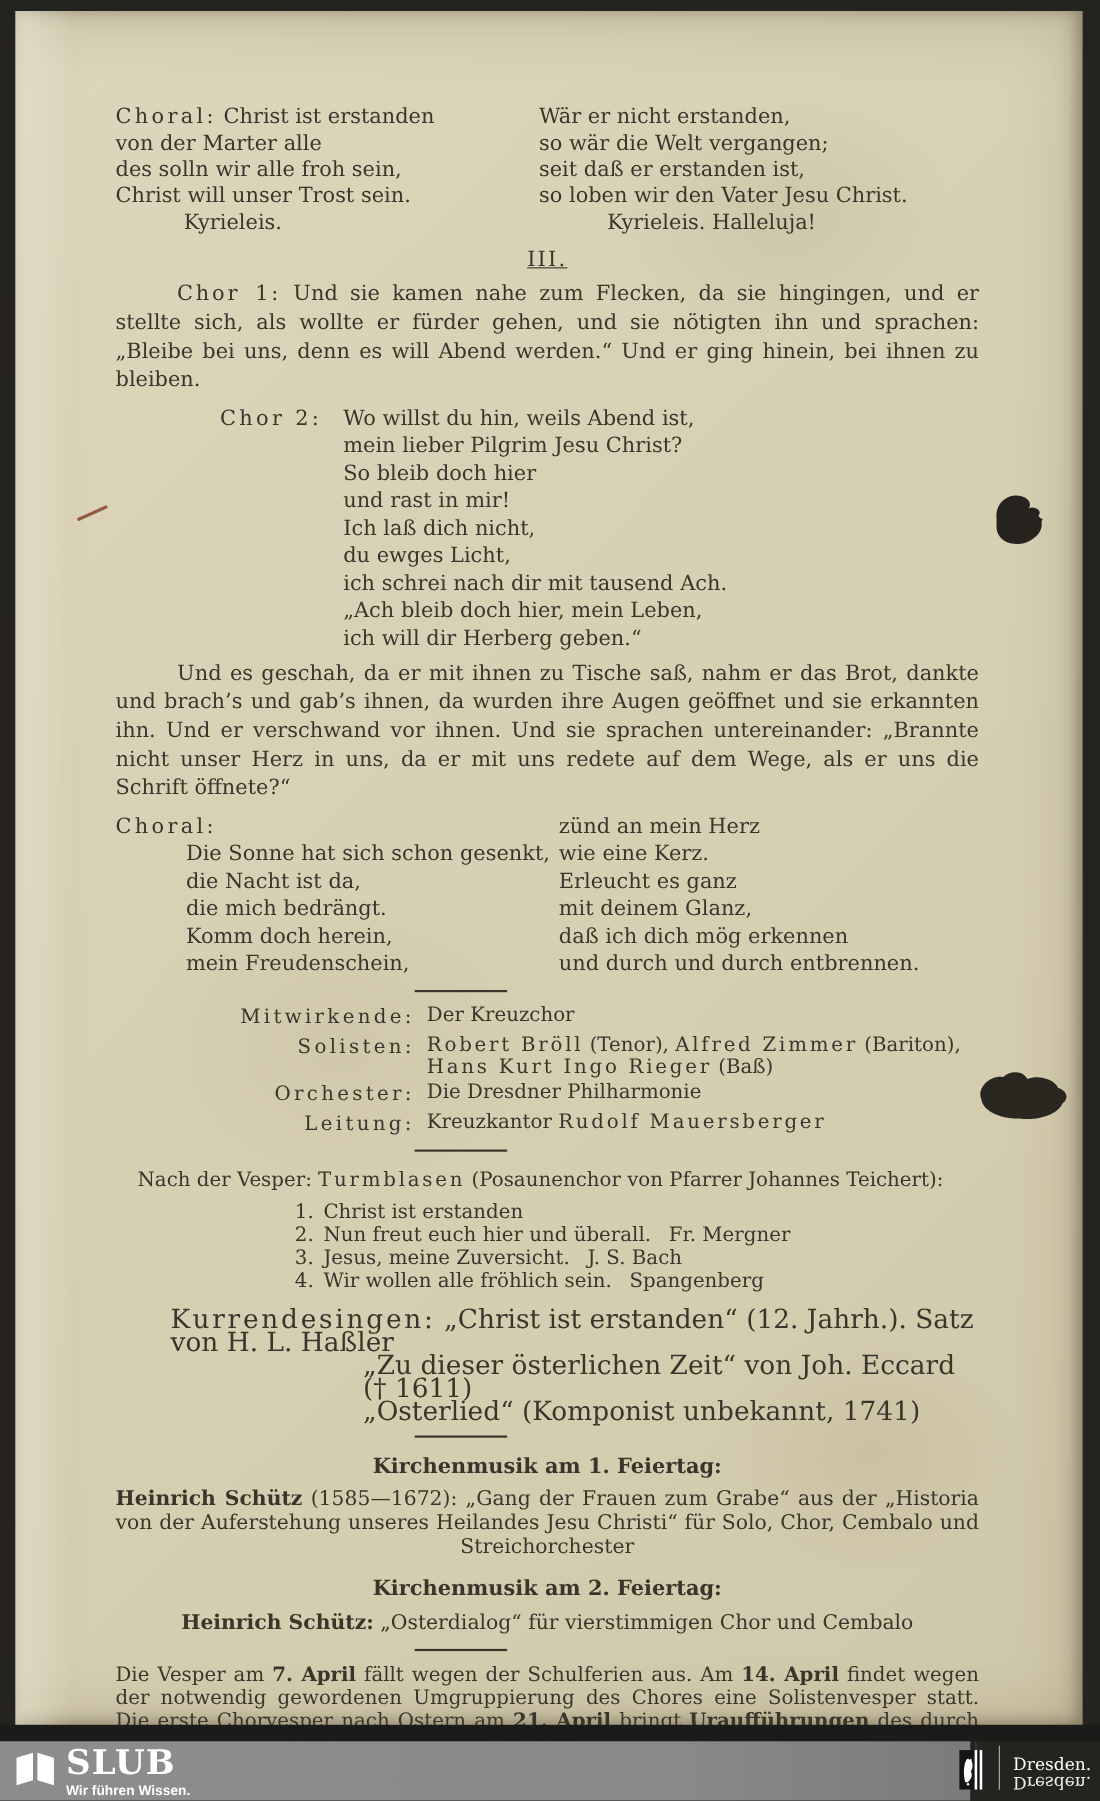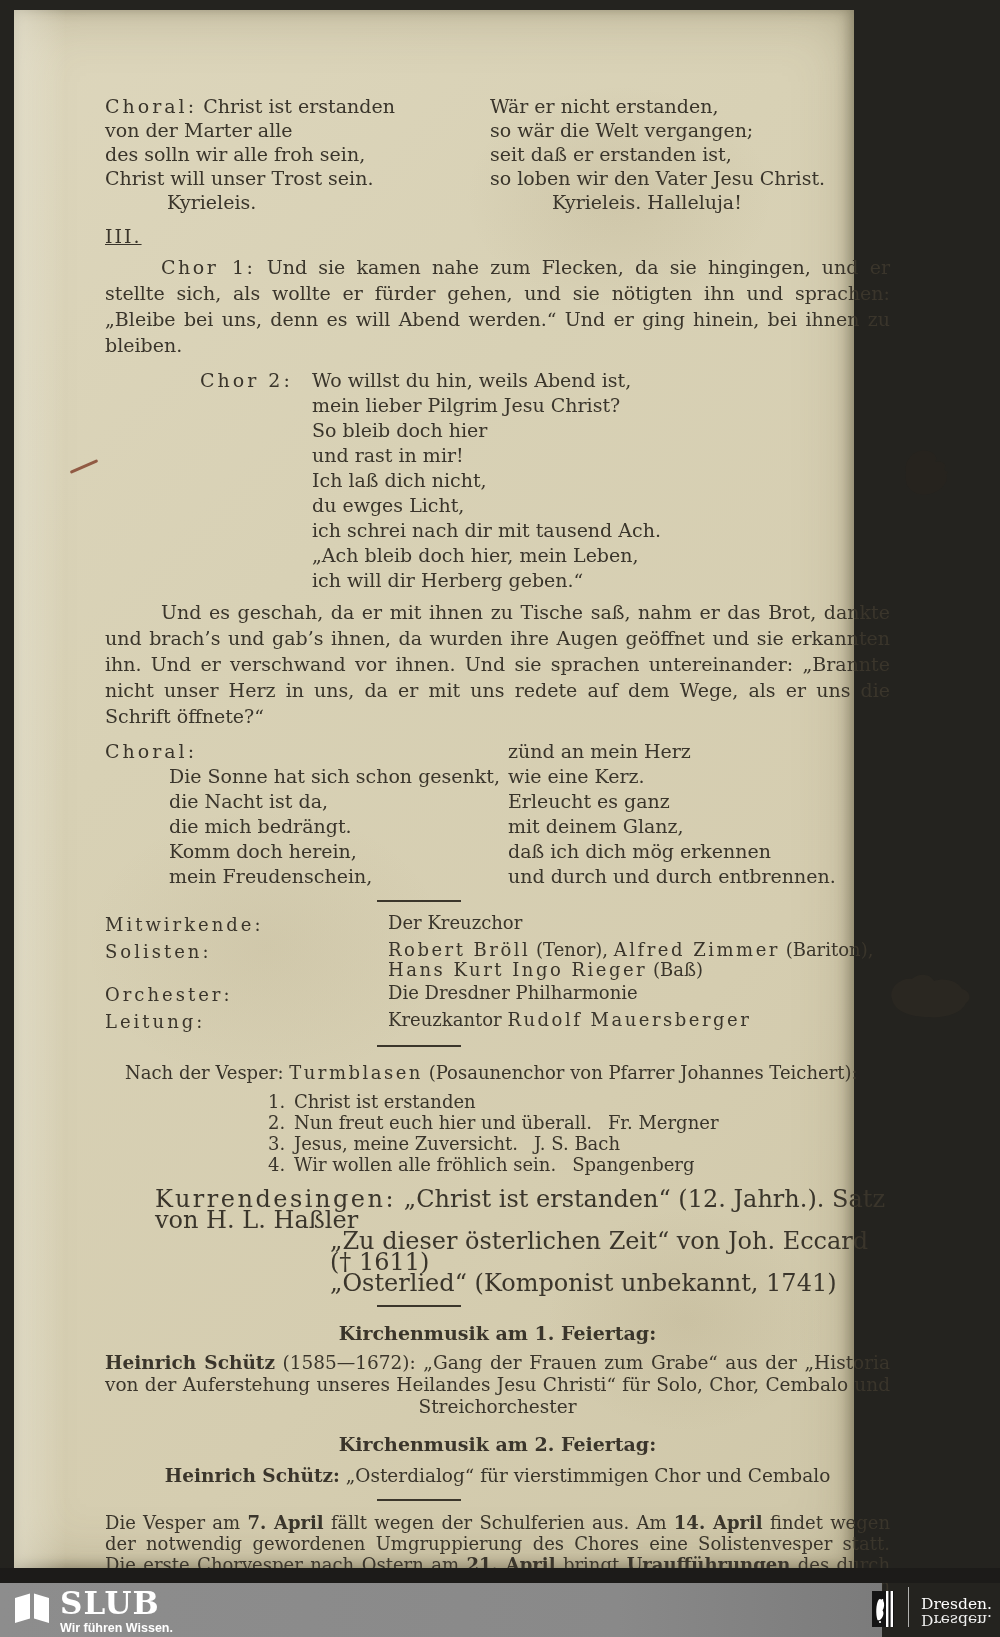--- a/index.html
+++ b/index.html
@@ -4,21 +4,21 @@
 <style>
   html,body{margin:0;padding:0;}
   body{
     width:1000px;height:1637px;position:relative;overflow:hidden;
     background:#24231f;
     font-family:"DejaVu Serif", serif;
   }
   .stage{position:absolute;inset:0;}
   
   .paper{
-    position:absolute;left:14px;top:10px;width:840px;height:1560px;
+    position:absolute;left:14px;top:10px;width:970px;height:1560px;
     background:linear-gradient(135deg,#ddd6bc 0%,#d8d1b5 35%,#d5cdb0 70%,#cfc7a9 100%);
     box-shadow:inset 0 0 60px rgba(90,78,48,.28), inset -6px 0 14px rgba(40,35,20,.25), inset 0 -6px 12px rgba(40,35,20,.2);
   }
   .paper::before{
     content:"";position:absolute;inset:0;pointer-events:none;
     background:
       linear-gradient(90deg,rgba(255,253,240,.45) 0,rgba(255,253,240,0) 52px),
       radial-gradient(220px 160px at 72% 12%,rgba(120,100,60,.10),transparent 70%),
       radial-gradient(260px 200px at 30% 60%,rgba(120,100,60,.07),transparent 70%),
       radial-gradient(200px 160px at 80% 84%,rgba(120,100,60,.09),transparent 70%);
@@ -29,38 +29,38 @@
   }
   .sp{letter-spacing:3px;}
   .sp2{letter-spacing:2.5px;}
   .b{font-weight:bold;}
   
   .choral-row{display:flex;}
   .choral-row .colL{flex:0 0 385px;}
   .choral-row .colR{flex:1;}
   .vline-ind{padding-left:62px;}
   
-  .roman{margin:10px 0 6px 0;font-size:19px;letter-spacing:2px;text-decoration:underline;}
+  .roman{text-align:center;margin:10px 0 6px 0;font-size:19px;letter-spacing:2px;text-decoration:underline;}
   
   .para{margin:6px 0 0 0;text-align:justify;line-height:26px;}
   .para .ind{display:inline-block;width:56px;}
   
   .chor2{display:flex;margin:10px 0 2px 95px;line-height:25px;}
   .chor2-label{flex:0 0 112px;}
   
   .choral2{display:flex;margin-top:10px;line-height:25px;}
   .choral2 .colL{flex:0 0 403px;}
   .choral2 .colL .vl{padding-left:64px;}
   .choral2 .colR{flex:1;}
   
   .rule{width:84px;border-top:2px solid #3b362b;margin:11px 0 11px 272px;}
   
   .credits{font-size:18px;}
   .credit-row{display:flex;margin-bottom:3px;}
-  .credit-label{flex:0 0 272px;white-space:nowrap;}
+  .credit-label{flex:0 0 272px;text-align:right;white-space:nowrap;}
   .credit-value{flex:1;padding-left:11px;line-height:20px;}
   
   .vesper{font-size:18px;margin-top:14px;}
   .vesper-intro{margin-left:20px;}
   .vesper-list{margin:6px 0 0 163px;line-height:21px;}
   .vesper-item{display:flex;}
   .vesper-num{flex:0 0 26px;}
   .vesper-composer{margin-left:16px;}
   
   .kurrende{font-size:24px;margin:14px 0 0 50px;line-height:21px;}

